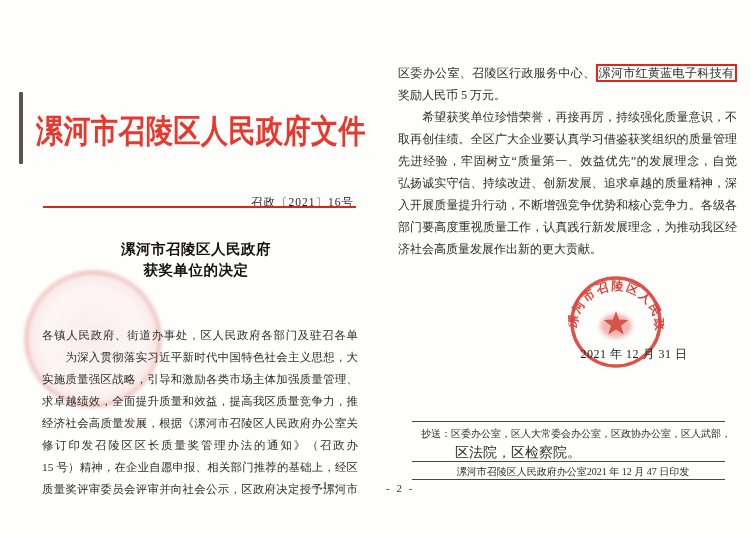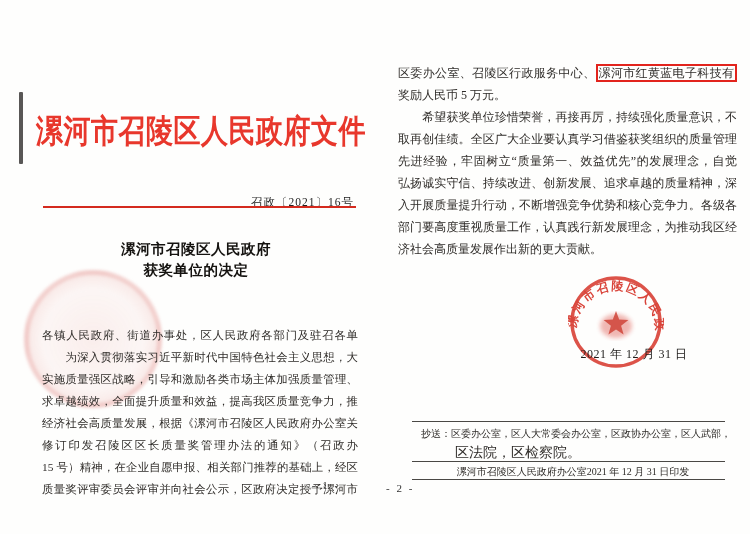--- a/index.html
+++ b/index.html
@@ -150,18 +150,18 @@
   </svg>
 
   <div class="sign-date">2021 年 12 月 31 日</div>
 
   <div class="footer-rule fr1"></div>
   <div class="copy-line1">抄送：区委办公室，区人大常委会办公室，区政协办公室，区人武部，</div>
   <div class="copy-line2">区法院，区检察院。</div>
   <div class="footer-rule fr2"></div>
   <div class="issuer-row">
     <span>漯河市召陵区人民政府办公室</span>
-    <span>2021 年 12 月 31 日印发</span>
+    <span>2021 年 12 月 47 日印发</span>
   </div>
   <div class="footer-rule fr3"></div>
   <div class="pagenum p2">- 2 -</div>
 
 </div>
 
 </body></html>

